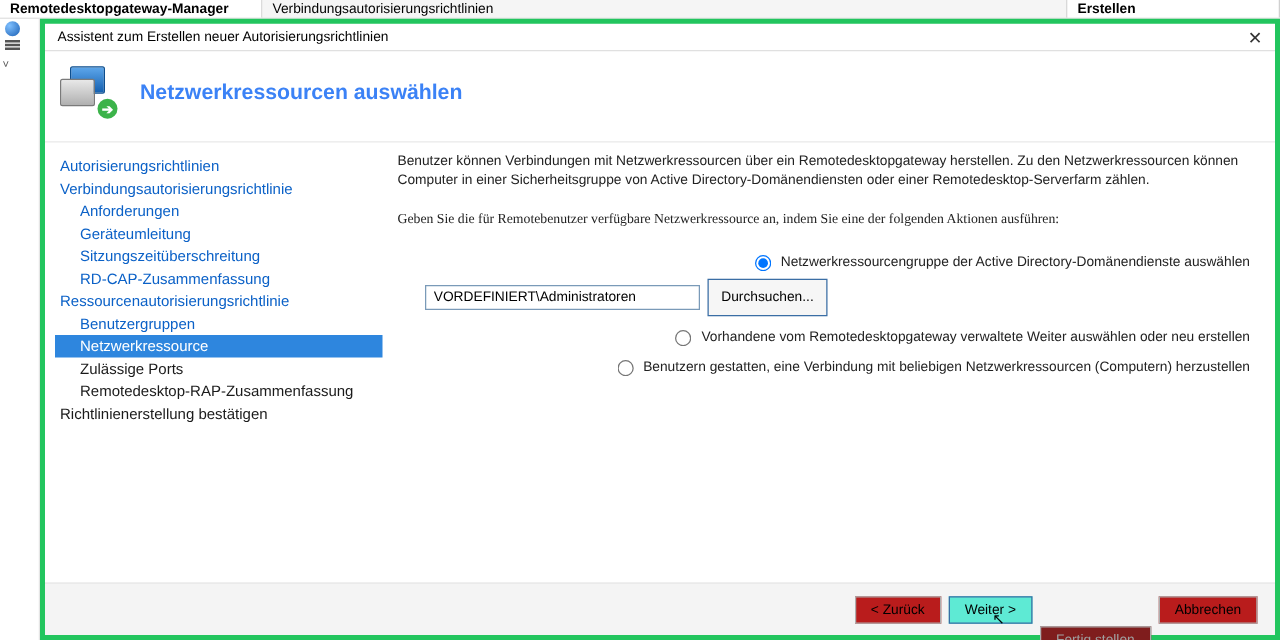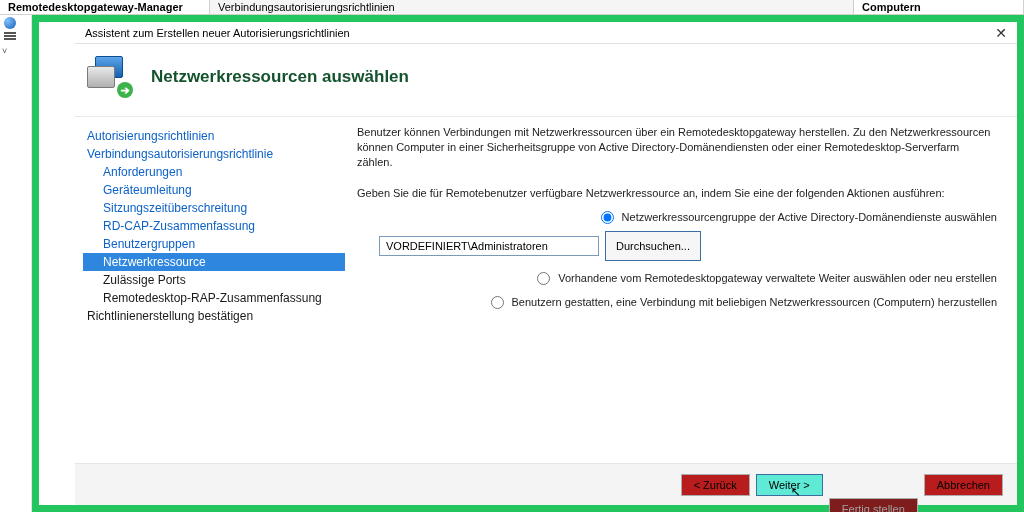--- a/index.html
+++ b/index.html
@@ -9,58 +9,58 @@
   .topbar-item { padding: 0 8px; line-height: 15px; border-right: 1px solid #d0d0d0; background: #f5f5f5; }
   .topbar-item.bold { font-weight: 600; background:#fff; flex:0 0 210px; }
   .topbar-item.fill { flex:1; }
   .topbar-item.actions { font-weight:600; background:#fff; flex:0 0 170px;}
   .main { flex:1; display:flex; min-height:0;}
   .tree { width:32px; background:#fff; border-right:1px solid #e5e5e5; padding:2px 4px;}
   .tree-icon { width:12px; height:12px; margin-bottom:3px; display:block;}
   .globe { background:radial-gradient(circle at 30% 30%, #7fc0ff, #1a5fb4); border-radius:50%; }
   .bars { display:flex; flex-direction:column; gap:1px;}
   .bars span{height:2px;background:#555;}
-  .wizard-wrap{flex:1; display:flex; flex-direction:column; border:7px solid #22c55e; background:#fff;padding-left:36px;}
+  .wizard-wrap{flex:1; display:flex; flex-direction:column; border:4px solid #22c55e; background:#fff;}
   .wizard-title{height:22px; line-height:22px; padding:0 10px; font-size:11px; border-bottom:1px solid #e0e0e0; display:flex; justify-content:space-between; align-items:center;}
   .close-x{font-family:Arial; font-size:14px; color:#333; cursor:pointer;}
   .wizard-header{display:flex; align-items:center; gap:18px; padding:12px 12px 18px 12px; border-bottom:1px solid #e9e9e9;}
-  .wizard-header h1{font-size:17px; font-weight:600; color:#14532d;}
+  .wizard-header h1{font-size:17px; font-weight:600; color:#3b82f6;}
   .big-icon{width:46px; height:42px; position:relative;}
   .bi-back{position:absolute; left:8px; top:0; width:28px; height:22px; background:linear-gradient(#5da6ea,#1560b0); border:1px solid #0d4e8e; border-radius:2px;}
   .bi-front{position:absolute; left:0; top:10px; width:28px; height:22px; background:linear-gradient(#e8e8e8,#b0b0b0); border:1px solid #7a7a7a; border-radius:2px;}
   .bi-arrow{position:absolute; right:0; bottom:0; width:16px; height:16px; background:#3cb34a; border-radius:50%; display:flex; align-items:center; justify-content:center; color:#fff; font-size:11px; font-weight:bold;}
   .wizard-body{flex:1; display:flex; min-height:0;}
   .nav{width:280px; padding:10px 10px 10px 8px; font-size:12px; overflow-y:auto;}
   .nav-item{padding:2px 4px; color:#1a1a1a; cursor:default; white-space:nowrap;}
   .nav-item.link{color:#0b61c7;}
   .nav-item.sub{padding-left:20px;}
   .nav-item.selected{background:#2e86de; color:#fff;}
   .content{flex:1; padding:8px 20px 10px 2px; font-size:11px; color:#222;}
   .content p{line-height:1.35; margin-bottom:16px;}
-  .content p.gap{margin-bottom:10px;}
+  .content p.gap{margin-bottom:20px;font-family:Liberation Serif, serif;}
   .radio-row{display:flex; align-items:flex-start; gap:8px; margin:4px 0 6px 0;justify-content:flex-end;}
   .radio-row input[type=radio]{margin-top:1px;}
   .radio-label{line-height:1.3;}
   .field-row{display:flex; align-items:center; gap:6px; margin:4px 0 10px 22px;}
   .field-row input[type=text]{width:220px; height:20px; font-size:11px; padding:1px 6px; border:1px solid #7a9ab8; background:#fff;}
   .browse-btn{height:30px; font-size:11px; padding:0 10px; background:#f6f6f6; border:1px solid #3a6ea5; cursor:pointer;}
   .footer{height:42px; border-top:1px solid #e6e6e6; background:#f4f4f4; display:flex; justify-content:flex-end; align-items:center; padding:0 14px; gap:6px;}
   .footer button{height:22px; font-size:11px; padding:0 12px; border:1px solid #adadad; background:#b91c1c; cursor:pointer; position:relative;}
   .footer button:disabled{color:#a0a0a0; background:#7f1d1d; cursor:default;margin-top:48px;}
   .footer button.primary{border:1px solid #3a6ea5; background:#5eead4;}
   .cursor{position:absolute; left:34px; top:10px; font-size:12px; pointer-events:none;}
 </style>
 </head>
 <body>
 
 <div class="app">
   <div class="topbar">
     <div class="topbar-item bold">Remotedesktopgateway-Manager</div>
     <div class="topbar-item fill">Verbindungsautorisierungsrichtlinien</div>
-    <div class="topbar-item actions">Computern</div>
+    <div class="topbar-item actions">Erstellen</div>
   </div>
 
   <div class="main">
     <div class="tree">
       <div class="tree-icon globe"></div>
       <div class="tree-icon bars">
           <span></span>
           <span></span>
           <span></span>
         </div>
@@ -83,20 +83,21 @@
       </div>
 
       <div class="wizard-body">
         <div class="nav">
           <div class="nav-item link">Autorisierungsrichtlinien</div>
           <div class="nav-item link">Verbindungsautorisierungsrichtlinie</div>
           <div class="nav-item sub link">Anforderungen</div>
           <div class="nav-item sub link">Geräteumleitung</div>
           <div class="nav-item sub link">Sitzungszeitüberschreitung</div>
           <div class="nav-item sub link">RD-CAP-Zusammenfassung</div>
+          <div class="nav-item link">Ressourcenautorisierungsrichtlinie</div>
           <div class="nav-item sub link">Benutzergruppen</div>
           <div class="nav-item sub selected">Netzwerkressource</div>
           <div class="nav-item sub">Zulässige Ports</div>
           <div class="nav-item sub">Remotedesktop-RAP-Zusammenfassung</div>
           <div class="nav-item">Richtlinienerstellung bestätigen</div>
         </div>
 
         <div class="content">
           <p>Benutzer können Verbindungen mit Netzwerkressourcen über ein Remotedesktopgateway herstellen. Zu den Netzwerkressourcen können Computer in einer Sicherheitsgruppe von Active Directory-Domänendiensten oder einer Remotedesktop-Serverfarm zählen.</p>
           <p class="gap">Geben Sie die für Remotebenutzer verfügbare Netzwerkressource an, indem Sie eine der folgenden Aktionen ausführen:</p>

